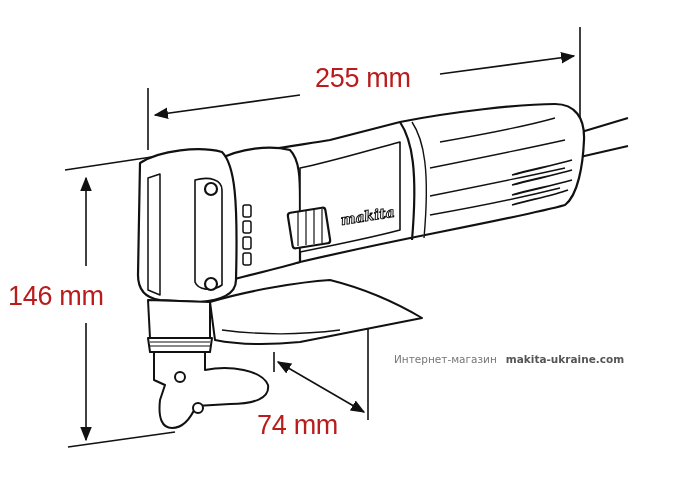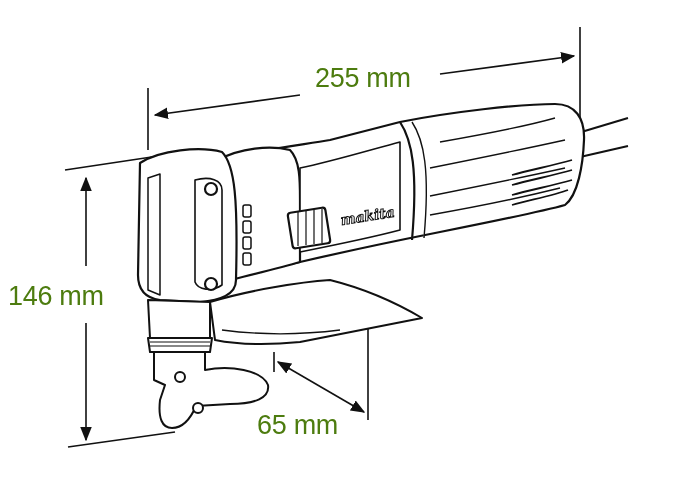--- a/index.html
+++ b/index.html
@@ -1,18 +1,18 @@
 <!DOCTYPE html>
 <html><head>
   <meta charset="utf-8">
   <style>
     html, body { margin: 0; padding: 0; background: #ffffff; }
     body { width: 700px; height: 480px; position: relative; overflow: hidden; font-family: "Liberation Sans", sans-serif; }
     #stage { position: absolute; left: 0; top: 0; width: 700px; height: 480px; }
-    .dim-label { position: absolute; font-family: "Liberation Sans", sans-serif; font-size: 27px; color: #4d7c0f; white-space: nowrap; letter-spacing: -0.3px; }
+    .dim-label { position: absolute; font-family: "Liberation Sans", sans-serif; font-size: 27px; color: #b91c1c; white-space: nowrap; letter-spacing: -0.3px; }
     .watermark { position: absolute; left: 394px; top: 353px; font-family: "DejaVu Sans", sans-serif; font-size: 10.5px; color: #777777; white-space: nowrap; }
     .watermark .site { font-weight: bold; color: #555555; margin-left: 9px; }
     .logo-text { position: absolute; font-family: "DejaVu Serif", serif; font-style: italic; font-weight: bold; font-size: 14px; color: #ffffff; -webkit-text-stroke: 1px #111; transform: rotate(-9deg); transform-origin: left bottom; }
   </style>
 </head>
 <body>
 
 <div id="stage">
   <svg width="700" height="480" viewBox="0 0 700 480" xmlns="http://www.w3.org/2000/svg">
     <defs>
@@ -100,15 +100,18 @@
       <path d="M154,352 L205,352 L205,370 C230,365 262,370 268,385 C270,398 255,404 230,404 L196,406 C190,420 182,428 172,428 C162,428 158,418 160,400 L165,385 L154,380 Z"></path>
       <circle cx="180" cy="377" r="5"></circle>
       <circle cx="198" cy="408" r="5"></circle>
     </g>
   </svg>
 
   <div class="logo-text" style="left:342px; top:212px;">makita</div>
 
   <div class="dim-label" style="left:315px; top:63px;">255 mm</div>
   <div class="dim-label" style="left:8px; top:281px;">146 mm</div>
-  <div class="dim-label" style="left:257px; top:410px;">65 mm</div>
+  <div class="dim-label" style="left:257px; top:410px;">74 mm</div>
 
+  <div class="watermark">
+    <span>Интернет-магазин</span><span class="site">makita-ukraine.com</span>
+  </div>
 </div>
 
 </body></html>

